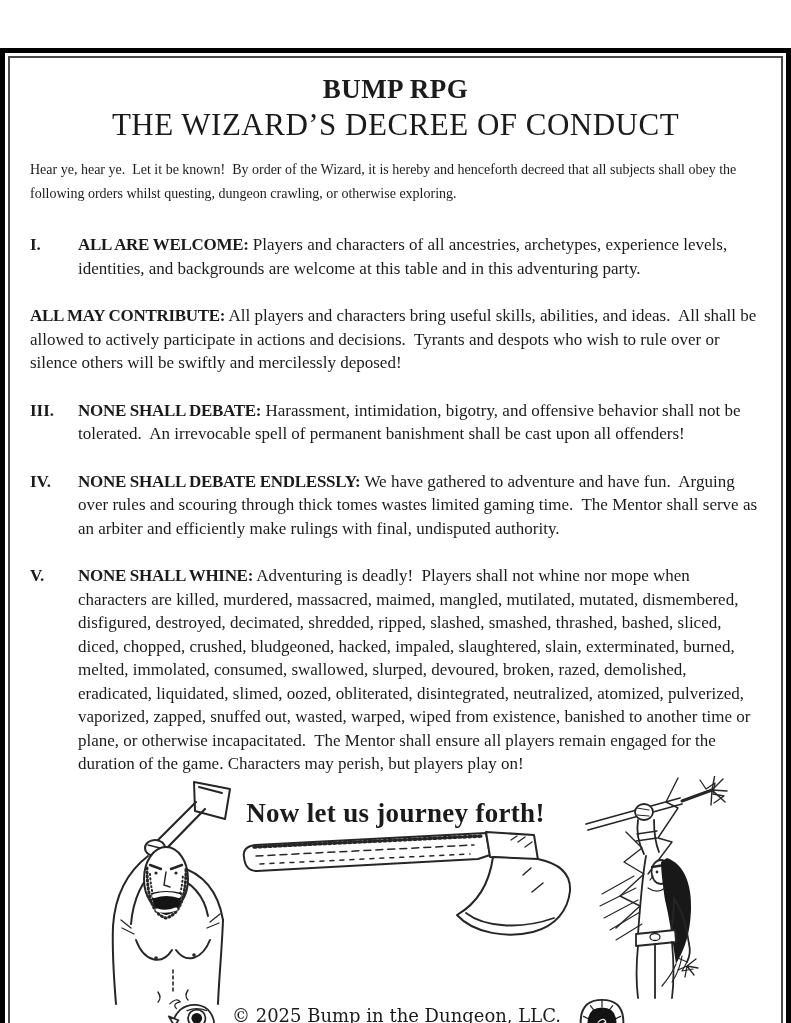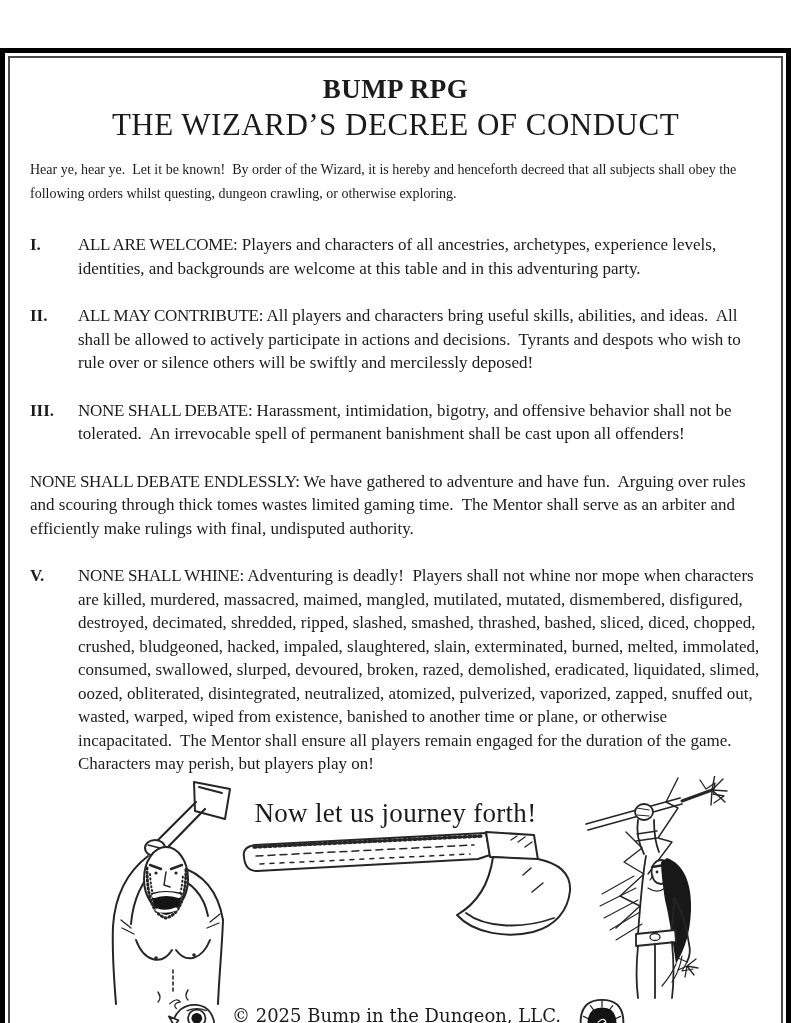--- a/index.html
+++ b/index.html
@@ -11,25 +11,25 @@
   .content { position:absolute; left:30px; right:30px; top:24px; }
   .title1 { text-align:center; font-size:27px; font-weight:bold; line-height:34px; letter-spacing:0.5px; }
   .title2 { text-align:center; font-size:31px; font-weight:normal; line-height:38px; letter-spacing:0.5px; }
   .intro  { margin-top:14px; font-size:14px; line-height:23.5px; white-space:pre-wrap; }
 
   .decree-list { margin-top:28px; }
   .decree-item { display:flex; margin-bottom:24px; font-size:17px; line-height:23.5px; }
   .decree-item:last-child { margin-bottom:0; }
   .decree-num  { width:48px; flex:none; font-weight:bold; }
   .decree-body { flex:1; white-space:pre-wrap; }
-  .decree-title{ font-weight:normal; letter-spacing:-0.3px; }
+  .decree-title{ font-weight:bold; letter-spacing:-0.3px; }
 
   .band { position:absolute; left:10px; top:728px; width:771px; height:232px; }
   .callout { position:absolute; left:0; right:0; top:22px; text-align:center;
-             font-size:27px; font-weight:normal; letter-spacing:0.3px; }
+             font-size:27px; font-weight:bold; letter-spacing:0.3px; }
   .sprite { position:absolute; }
   .sprite-barbarian { left:88px;  top:2px;  width:148px; height:228px; }
   .sprite-axe       { left:226px; top:54px; width:340px; height:112px; }
   .sprite-wizard    { left:572px; top:0px;  width:158px; height:226px; }
 
   .footer { position:absolute; left:0; right:0; bottom:10px; display:flex;
             justify-content:center; align-items:center; gap:14px; }
   .footer-text { text-align:center; font-family:"DejaVu Serif", serif;
                  font-size:18px; line-height:25px; }
   svg { display:block; }
@@ -45,28 +45,28 @@
     <div class="title1">BUMP RPG</div>
     <div class="title2">THE WIZARD’S DECREE OF CONDUCT</div>
     <div class="intro">Hear ye, hear ye.  Let it be known!  By order of the Wizard, it is hereby and henceforth decreed that all subjects shall obey the following orders whilst questing, dungeon crawling, or otherwise exploring.</div>
 
     <div class="decree-list">
       <div class="decree-item">
         <div class="decree-num">I.</div>
         <div class="decree-body"><span class="decree-title">ALL ARE WELCOME:</span><span> Players and characters of all ancestries, archetypes, experience levels, identities, and backgrounds are welcome at this table and in this adventuring party.</span></div>
       </div>
       <div class="decree-item">
-        <div class="decree-num">II.</div>
         <div class="decree-body"><span class="decree-title">ALL MAY CONTRIBUTE:</span><span> All players and characters bring useful skills, abilities, and ideas.  All shall be allowed to actively participate in actions and decisions.  Tyrants and despots who wish to rule over or silence others will be swiftly and mercilessly deposed!</span></div>
       </div>
       <div class="decree-item">
         <div class="decree-num">III.</div>
         <div class="decree-body"><span class="decree-title">NONE SHALL DEBATE:</span><span> Harassment, intimidation, bigotry, and offensive behavior shall not be tolerated.  An irrevocable spell of permanent banishment shall be cast upon all offenders!</span></div>
       </div>
       <div class="decree-item">
+        <div class="decree-num">IV.</div>
         <div class="decree-body"><span class="decree-title">NONE SHALL DEBATE ENDLESSLY:</span><span> We have gathered to adventure and have fun.  Arguing over rules and scouring through thick tomes wastes limited gaming time.  The Mentor shall serve as an arbiter and efficiently make rulings with final, undisputed authority.</span></div>
       </div>
       <div class="decree-item">
         <div class="decree-num">V.</div>
         <div class="decree-body"><span class="decree-title">NONE SHALL WHINE:</span><span> Adventuring is deadly!  Players shall not whine nor mope when characters are killed, murdered, massacred, maimed, mangled, mutilated, mutated, dismembered, disfigured, destroyed, decimated, shredded, ripped, slashed, smashed, thrashed, bashed, sliced, diced, chopped, crushed, bludgeoned, hacked, impaled, slaughtered, slain, exterminated, burned, melted, immolated, consumed, swallowed, slurped, devoured, broken, razed, demolished, eradicated, liquidated, slimed, oozed, obliterated, disintegrated, neutralized, atomized, pulverized, vaporized, zapped, snuffed out, wasted, warped, wiped from existence, banished to another time or plane, or otherwise incapacitated.  The Mentor shall ensure all players remain engaged for the duration of the game. Characters may perish, but players play on!</span></div>
       </div>
     </div>
   </div>
 
   <div class="band">

